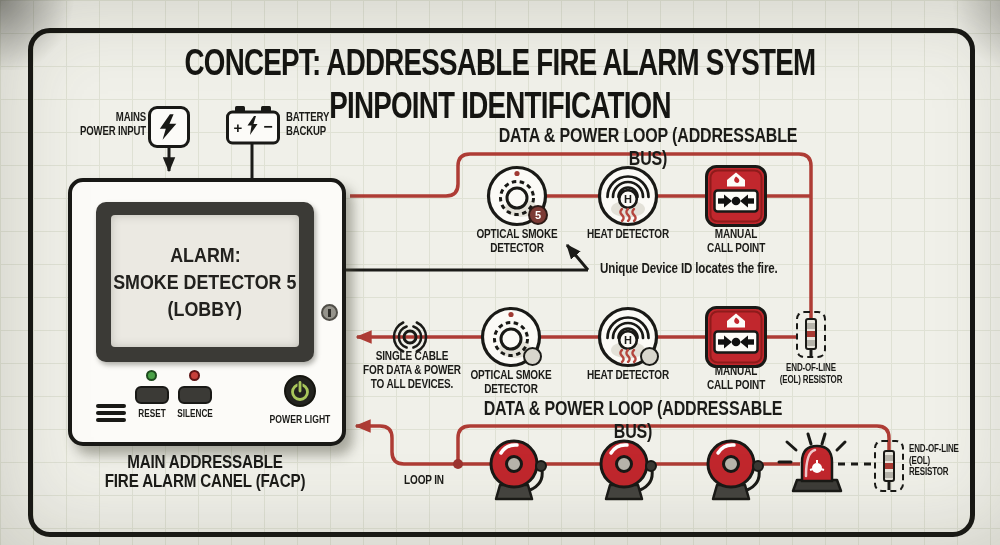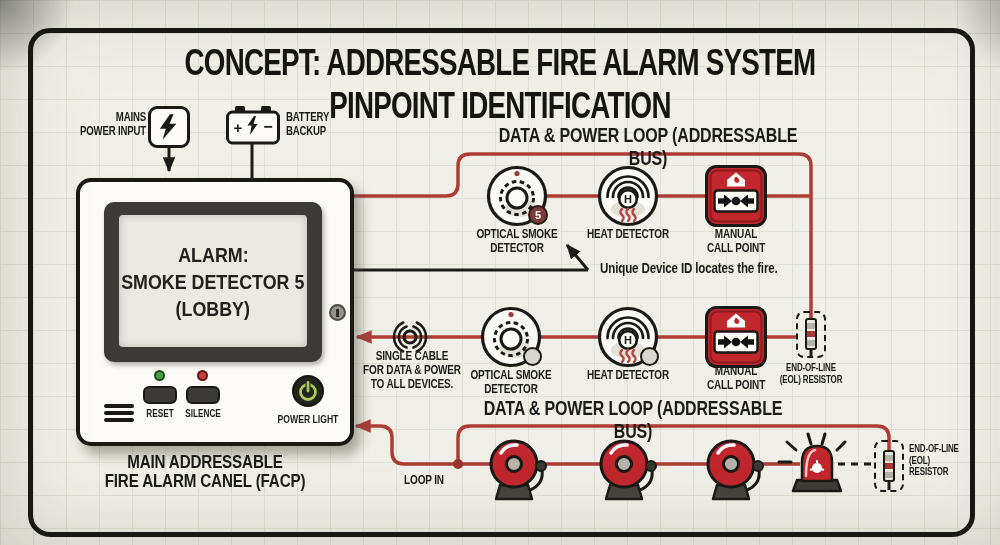--- a/index.html
+++ b/index.html
@@ -27,21 +27,21 @@
   .s20{font-size:20px;}
   svg{display:block;}
   .dev{position:absolute;z-index:2;}
   .badge{position:absolute;border-radius:50%;box-sizing:border-box;z-index:3;
     display:flex;align-items:center;justify-content:center;}
   .badge.num{width:20px;height:20px;background:var(--id_badge,#7d3b35);
     border:2.5px solid #2c1a16;color:#fff;font-weight:bold;font-size:11px;}
   .badge.plain{width:19px;height:19px;background:var(--gray_badge,#d8d6cd);
     border:2.5px solid #1b1b18;}
   
-  #panel{position:absolute;left:76px;top:178px;width:278px;height:268px;
+  #panel{position:absolute;left:68px;top:178px;width:278px;height:268px;
     background:var(--panel_bg,#fcfbf8);border:4px solid #191916;border-radius:15px;
     box-shadow:7px 9px 12px rgba(80,80,65,.45);z-index:2;box-sizing:border-box;text-decoration:underline;}
   #displayFrame{position:absolute;left:24px;top:20px;width:218px;height:160px;
     background:var(--display_frame,#3b3a36);border-radius:10px;box-shadow:2px 3px 5px rgba(60,60,50,.4);}
   #screen{position:absolute;left:15px;top:13px;width:188px;height:132px;
     background:var(--screen_bg,#ebe9e2);border-radius:4px;display:flex;flex-direction:column;
     align-items:center;justify-content:center;box-shadow:inset 0 0 10px rgba(60,60,50,.25);}
   #screen .line{font-weight:bold;font-size:21px;line-height:27px;
     transform:scaleX(0.85);transform-origin:center;white-space:nowrap;color:#22211e;}
   .led{position:absolute;width:11px;height:11px;border-radius:50%;box-sizing:border-box;}

